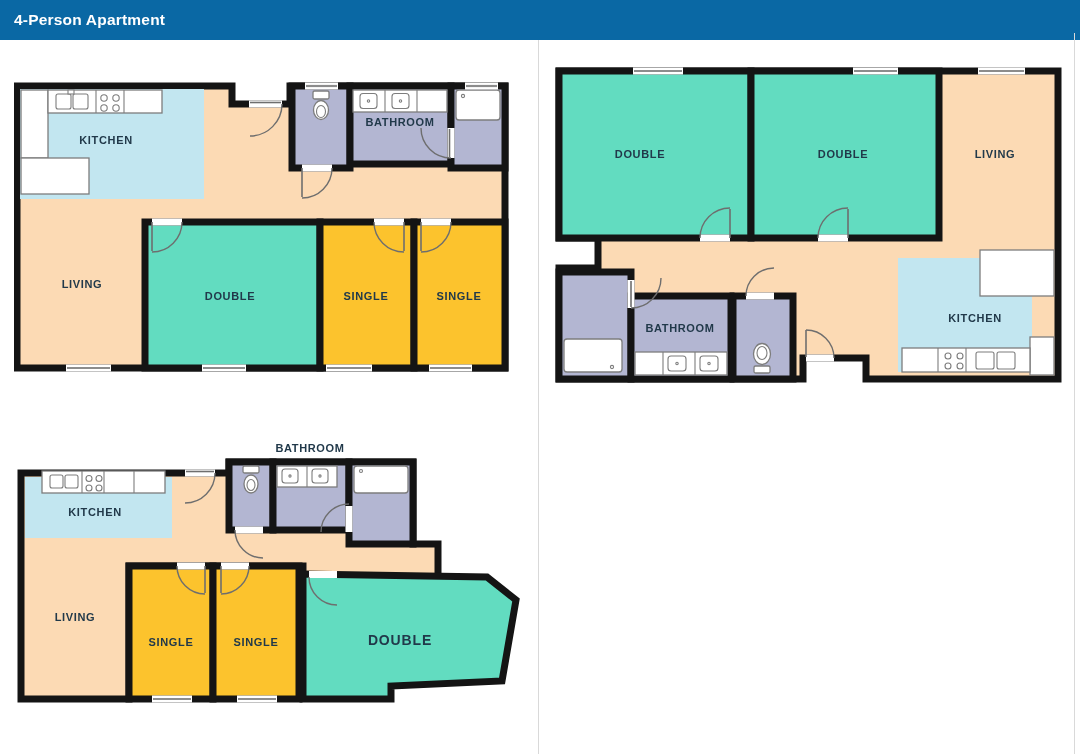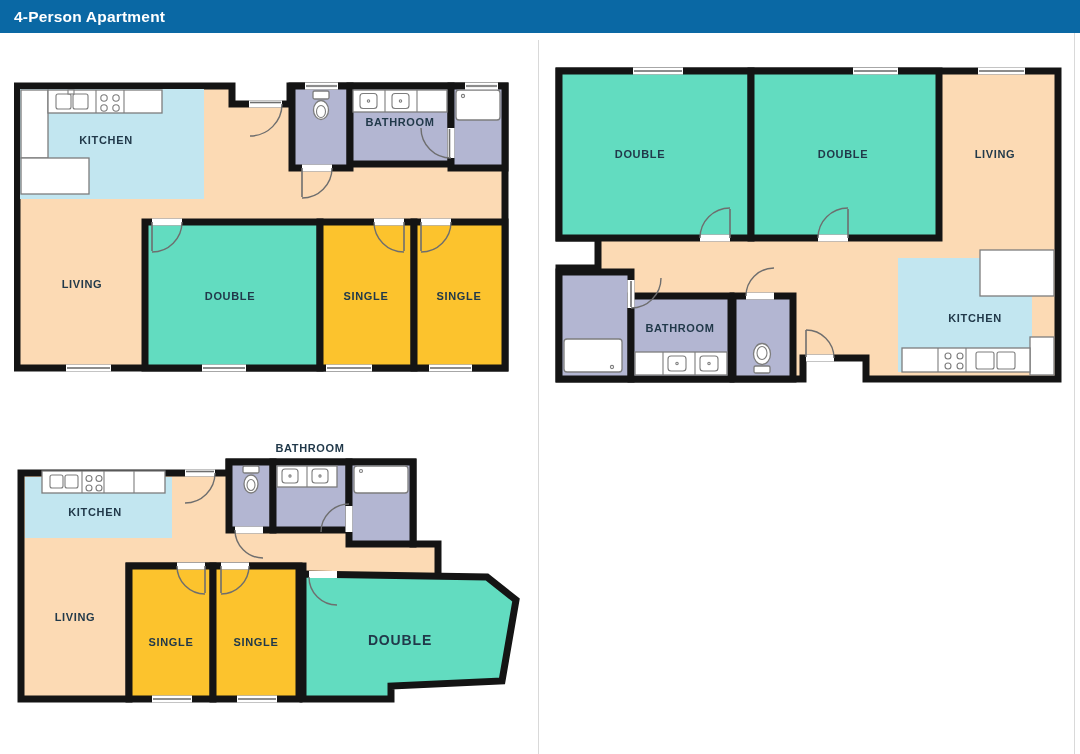--- a/index.html
+++ b/index.html
@@ -1,18 +1,18 @@
 <!DOCTYPE html>
 <html style="--header_bg: #0a68a4; --wall: #141414; --room_double: #62dcc0; --room_single: #fcc32d; --room_living: #fcdab4; --room_kitchen: #c2e6f0; --room_bath: #b3b6d2; --label: #21394a; --fixture_stroke: #7d7d7d; --door_stroke: #6e6e6e; --window_line: #8c8c8c; --divider: #d9d9d9;"><head>
 <meta charset="utf-8">
 <style>
   html,body{margin:0;padding:0;width:1080px;height:754px;background:#fff;overflow:hidden;
             font-family:"Liberation Sans",sans-serif;}
   .stage{position:relative;width:1080px;height:754px;background:#fff;}
-  .header{position:absolute;left:0;top:0;width:1080px;height:33px;background:var(--header_bg);
+  .header{position:absolute;left:0;top:0;width:1080px;height:40px;background:var(--header_bg);
           display:flex;align-items:center;}
   .header .title{color:#fff;font-weight:700;font-size:15.5px;padding-left:14px;letter-spacing:.2px;}
   .vdivider{position:absolute;top:40px;left:538px;width:1px;height:714px;background:var(--divider);}
   .redge{position:absolute;top:33px;left:1074px;width:1px;height:721px;background:var(--divider);}
   .plan{position:absolute;}
   
   .room{stroke:var(--wall);stroke-width:7;stroke-linejoin:miter;}
   .fill-double{fill:var(--room_double);}
   .fill-single{fill:var(--room_single);}
   .fill-living{fill:var(--room_living);}

